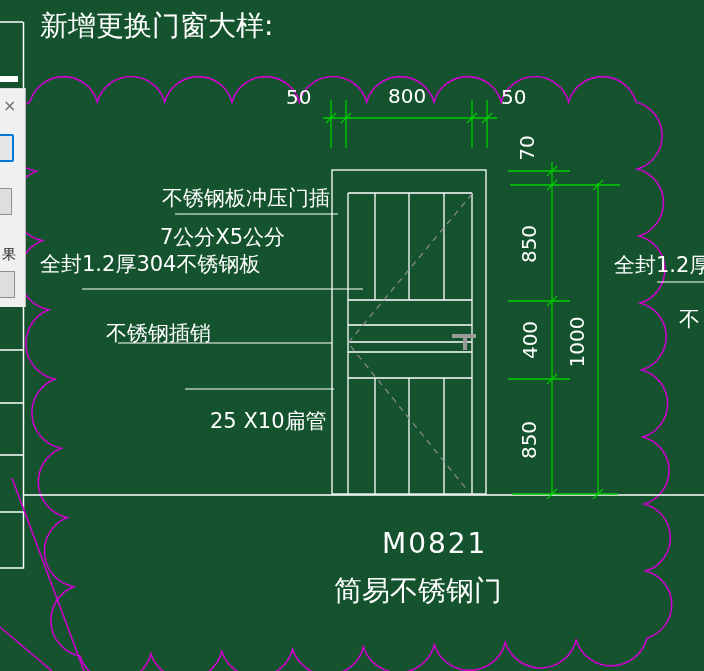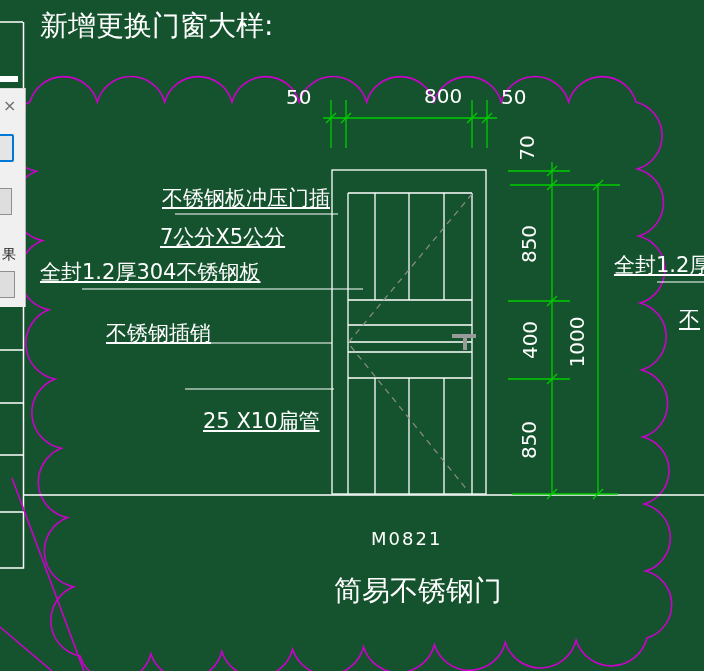--- a/index.html
+++ b/index.html
@@ -5,21 +5,21 @@
   html,body{margin:0;padding:0;background:#000;}
   #screen{
     position:relative;width:704px;height:671px;background:#14532d;overflow:hidden;
     font-family:"DejaVu Sans",sans-serif;
   }
   #screen svg{position:absolute;left:0;top:0;}
   .lbl{position:absolute;color:#fff;white-space:nowrap;line-height:1;
        font-family:"DejaVu Sans",sans-serif;letter-spacing:0px;}
   .dimtxt{font-size:20px;}
   .rot{transform:translate(-50%,-50%) rotate(-90deg);}
-  .callout{font-size:21px;text-decoration:underline;}
+  .callout{font-size:21px;}
   
   #panel{position:absolute;left:0;top:88px;width:25px;height:218px;background:#f0f0f0;
          border-right:1px solid #b5b5b5;border-top:1px solid #d9d9d9;}
   #panel .close{position:absolute;left:3px;top:9px;color:#6e6e6e;font-size:16px;line-height:1;}
   #panel .btn-blue{position:absolute;left:-10px;top:45px;width:20px;height:24px;
          background:#e5e5e5;border:2px solid #0078d7;border-radius:2px;}
   #panel .btn-gray1{position:absolute;left:-12px;top:99px;width:22px;height:25px;
          background:#dedede;border:1px solid #8f8f8f;overflow:hidden;
          font-size:15px;color:#333;line-height:24px;text-indent:-7px;}
   #panel .txt{position:absolute;left:2px;top:158px;color:#1c1c1c;font-size:14px;line-height:1;}
@@ -102,36 +102,36 @@
         <path d="M547 384 L557 374"></path>
           <path d="M547 499 L557 489"></path>
         <path d="M593 499 L603 489"></path>
       </g>
     </g>
   </svg>
 
   <div class="lbl" style="left:40px;top:12px;font-size:28px;">新增更换门窗大样:</div>
 
   <div class="lbl dimtxt" style="left:286px;top:87px;">50</div>
-  <div class="lbl dimtxt" style="left:388px;top:86px;margin-left:36px;">800</div>
+  <div class="lbl dimtxt" style="left:388px;top:86px;">800</div>
   <div class="lbl dimtxt" style="left:501px;top:87px;">50</div>
 
   <div class="lbl dimtxt rot" style="left:527px;top:148px;">70</div>
   <div class="lbl dimtxt rot" style="left:529px;top:244px;">850</div>
   <div class="lbl dimtxt rot" style="left:530px;top:340px;">400</div>
   <div class="lbl dimtxt rot" style="left:577px;top:342px;">1000</div>
   <div class="lbl dimtxt rot" style="left:529px;top:440px;">850</div>
 
   <div class="lbl callout" style="left:162px;top:188px;">不锈钢板冲压门插</div>
   <div class="lbl callout" style="left:160px;top:219px;margin-top:8px;">7公分X5公分</div>
-  <div class="lbl callout" style="left:40px;top:262px;">全封1.2厚304不锈钢板</div>
+  <div class="lbl callout" style="left:40px;top:254px;">全封1.2厚304不锈钢板</div>
   <div class="lbl callout" style="left:106px;top:315px;margin-top:8px;">不锈钢插销</div>
-  <div class="lbl callout" style="left:203px;top:411px;">25 X10扁管</div>
+  <div class="lbl callout" style="left:210px;top:411px;">25 X10扁管</div>
 
-  <div class="lbl" style="left:371px;top:530px;font-size:18px;letter-spacing:2px;">M0821</div>
+  <div class="lbl" style="left:382px;top:530px;font-size:28px;letter-spacing:2px;">M0821</div>
   <div class="lbl" style="left:334px;top:577px;font-size:28px;">简易不锈钢门</div>
 
   <div class="lbl callout" style="left:614px;top:255px;">全封1.2厚</div>
   <div class="lbl callout" style="left:679px;top:309px;">不</div>
 
   <div id="panel">
     <div class="close">×</div>
     <div class="btn-blue"></div>
     <div class="btn-gray1">戋</div>
     <div class="txt">果</div>

